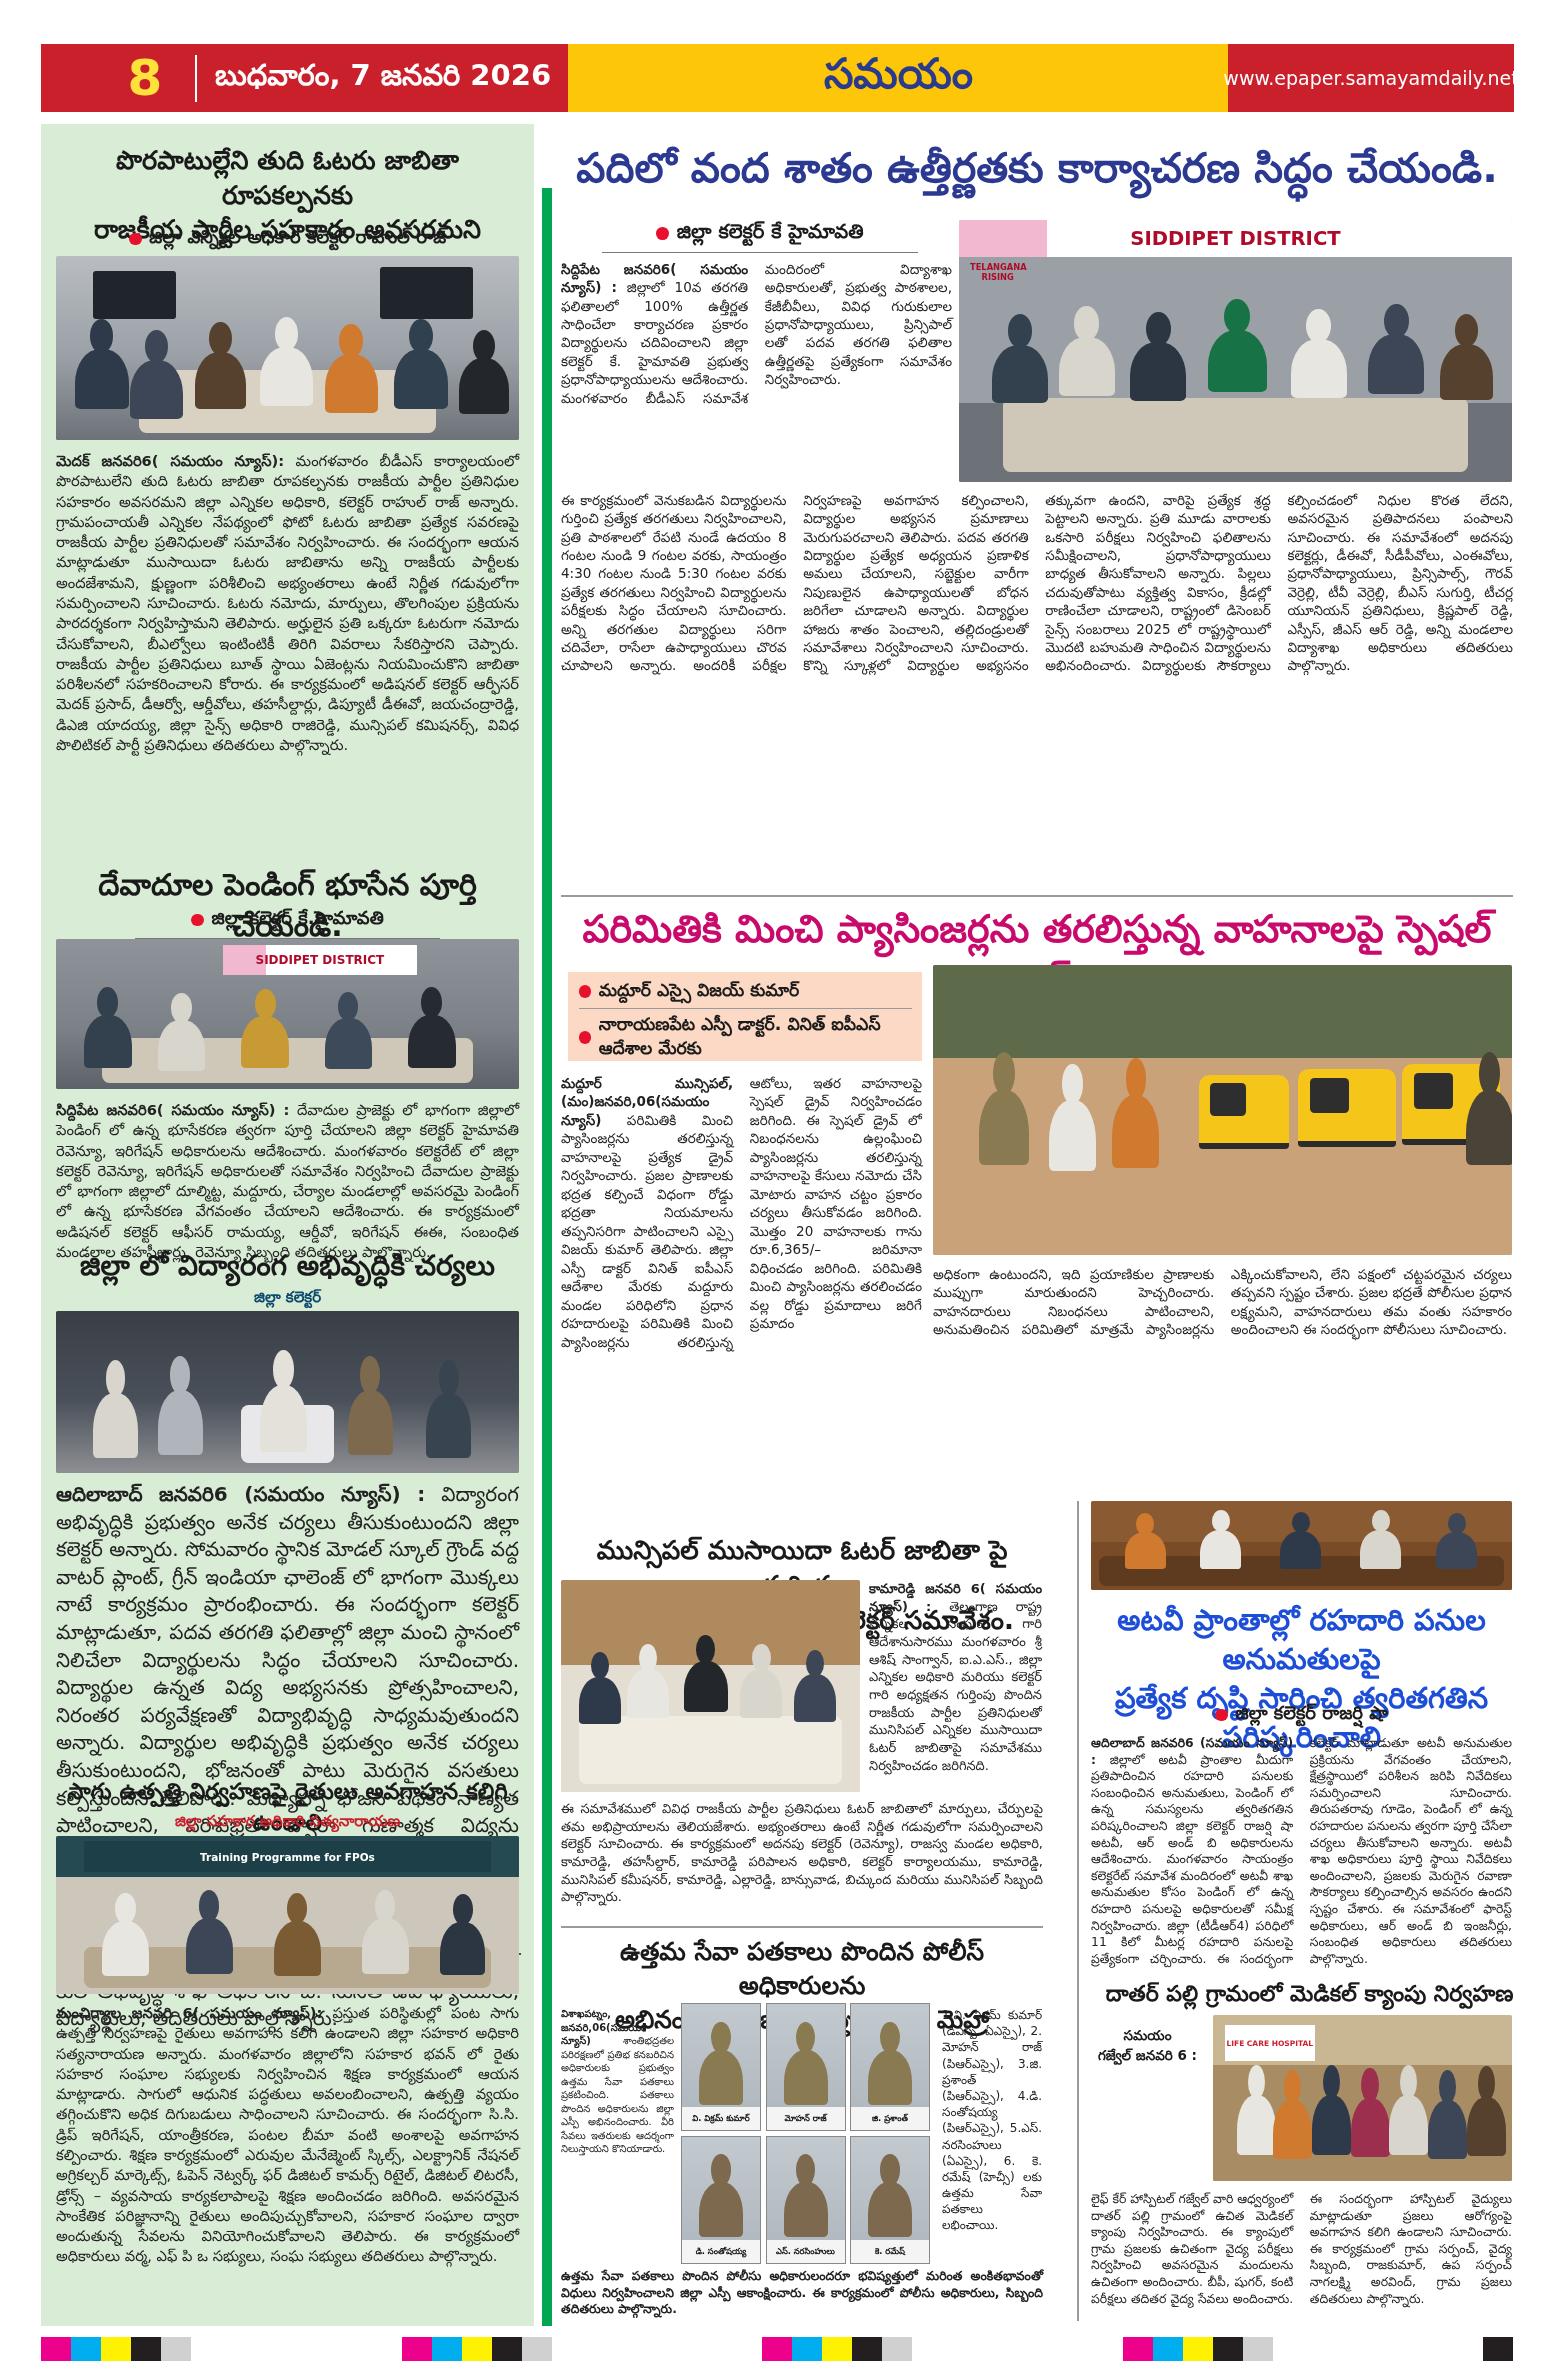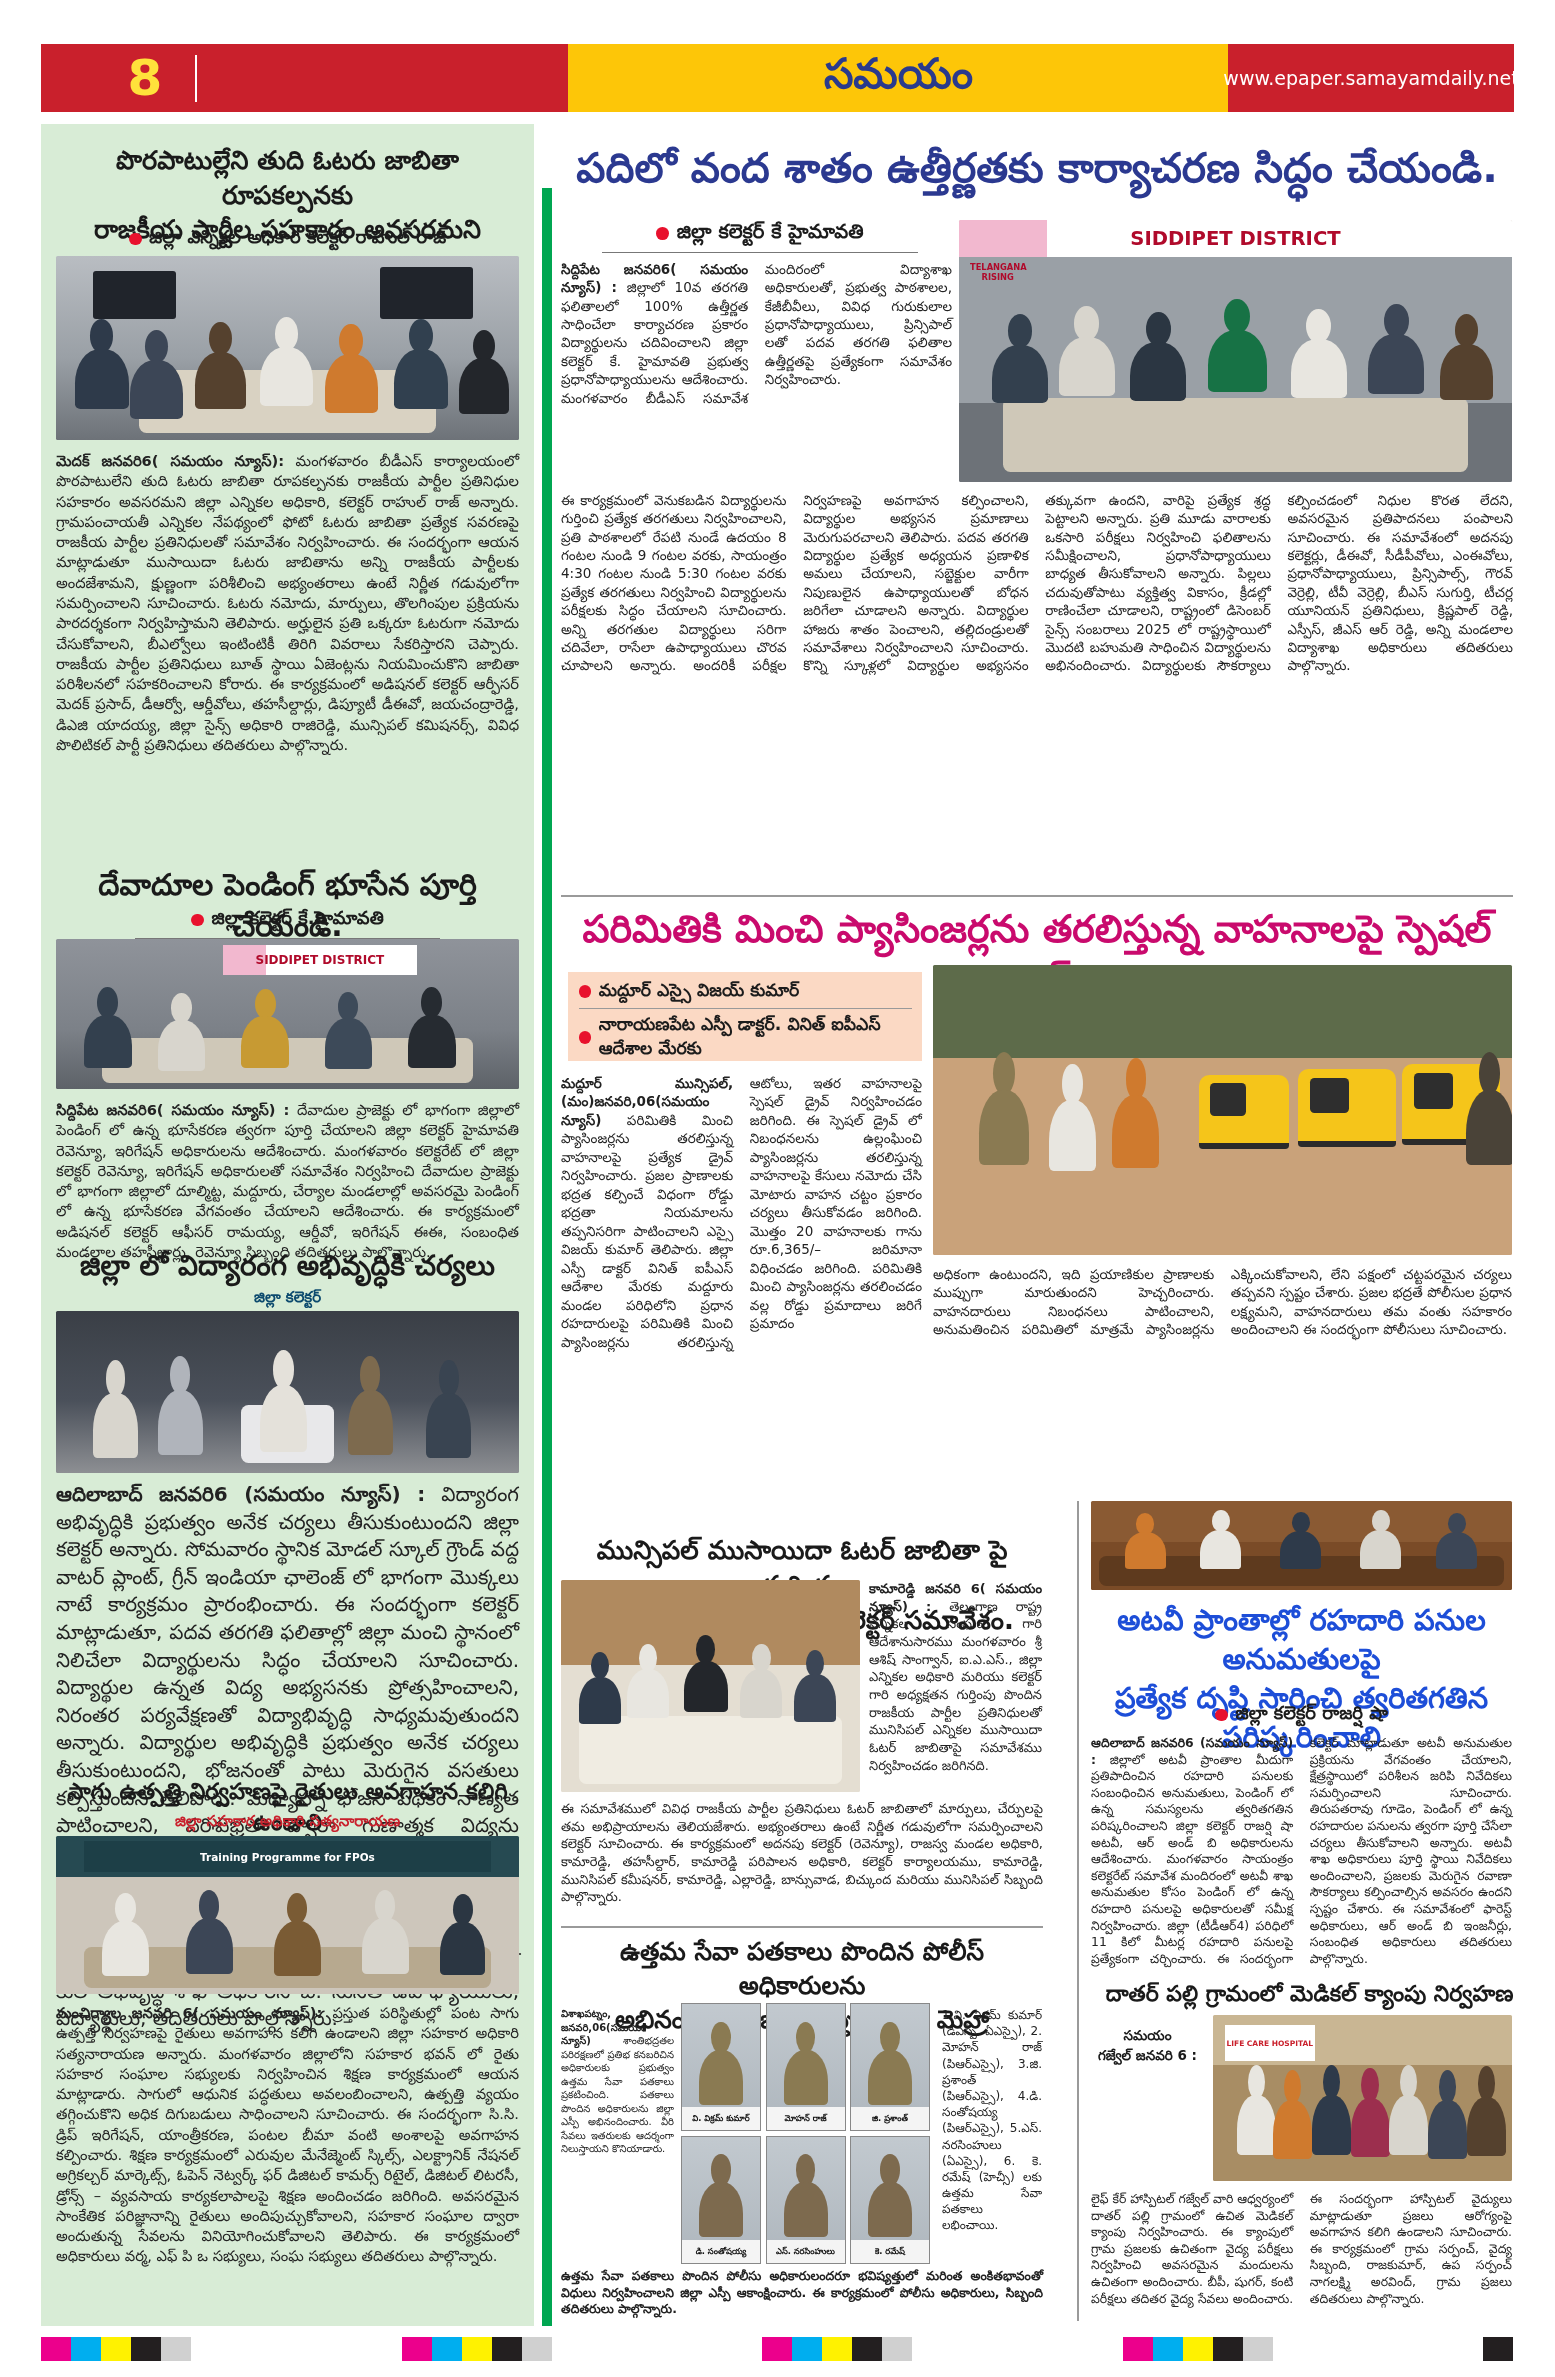--- a/index.html
+++ b/index.html
@@ -61,20 +61,21 @@
 
 <div class="page">
 
   <svg width="0" height="0" style="position:absolute">
       <defs></defs>
     </svg>
 
   <div class="hdr-left">
     <div class="pgnum">8</div>
     <div class="hdr-div"></div>
+    <div class="hdr-date">బుధవారం, 7 జనవరి 2026</div>
   </div>
   <div class="hdr-skew"></div>
   <div class="hdr-mid">
     <div class="masthead">సమయం</div>
   </div>
   <div class="hdr-right">
     <span class="hdr-url">www.epaper.samayamdaily.net</span>
   </div>
 
   <div class="leftcol"></div>

